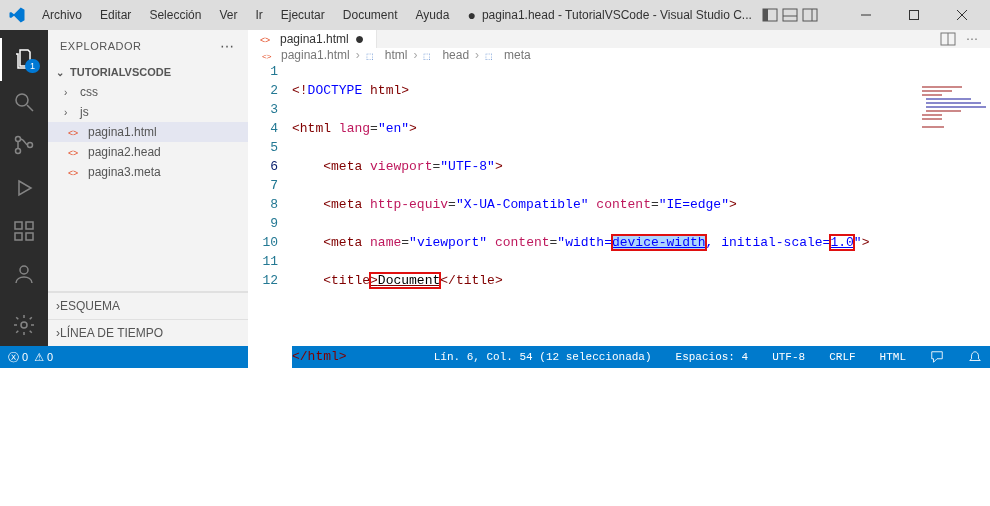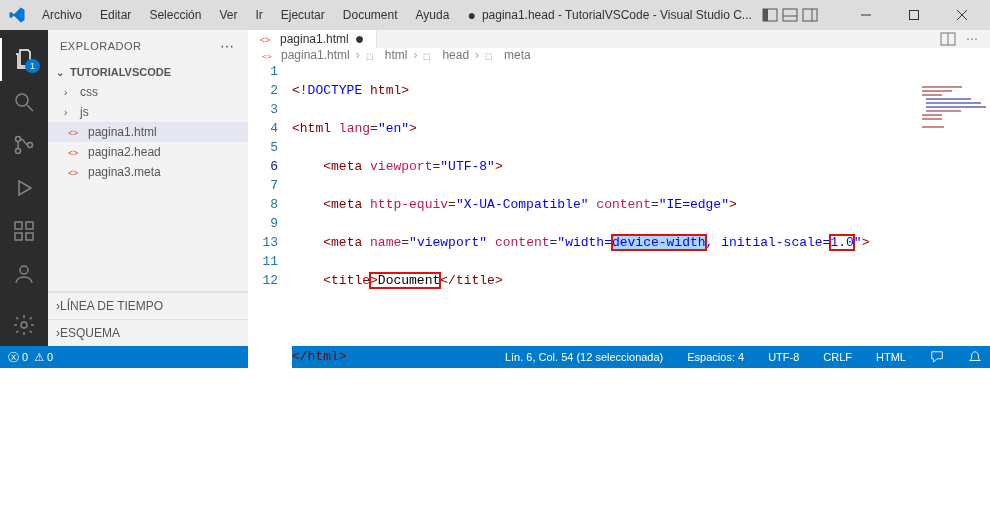--- a/index.html
+++ b/index.html
@@ -46,26 +46,26 @@
   .gutter { width: 44px; text-align: right; color: #237893; padding-right: 14px; background: #fff; }
   .gutter .ln.active { color: #0b216f; font-weight: 500; }
   .code-lines { flex: 1; white-space: pre; color: #333; }
   .t-tag { color: #800000; }
   .t-attr { color: #be185d; }
   .t-str { color: #0000ff; }
   .t-angle { color: #800000; }
   .t-doctype { color: #0000ff; }
   .t-content { color: #000; }
   .sel { background: #add6ff; }
-  .redbox { outline: 2px solid #e01010; outline-offset: -1px; }
+  .redbox { outline: 2px solid #e01010; outline-offset: -1px; text-decoration: underline; }
   .redbox-big { padding: 0 0; }
   .minimap { position: absolute; top: 54px; right: 0; width: 70px; height: 50px; }
   .statusbar { height: 22px; background: #007acc; color: #fff; display: flex; align-items: center; font-size: 11px; padding: 0 8px; }
   .statusbar .left { display: flex; align-items: center; gap: 6px; }
-  .statusbar .right { margin-left: auto; display: flex; align-items: center; gap: 24px; }
+  .statusbar .right { margin-left: auto; display: flex; align-items: center; gap: 24px; font-family: Liberation Mono, monospace; }
   .statusbar .sitem { cursor: default; }
   svg { display: block; }
 </style>
 </head>
 <body>
 
 <div class="window">
 
   <div class="titlebar">
     <svg class="vsc-logo" viewBox="0 0 24 24">
@@ -201,22 +201,22 @@
             <span>pagina2.head</span>
           </div>
         <div class="item">
             <svg class="html-icon" viewBox="0 0 16 16">
               <text x="0" y="12" font-size="10" fill="#e44d26">&lt;&gt;</text>
             </svg>
             <span>pagina3.meta</span>
           </div>
       </div>
       <div class="bottom-sections">
+        <div class="section-label"><span class="chev">›</span><span>ESQUEMA</span></div>
         <div class="section-label"><span class="chev">›</span><span>LÍNEA DE TIEMPO</span></div>
-        <div class="section-label"><span class="chev">›</span><span>ESQUEMA</span></div>
       </div>
     </div>
 
     <div class="editor-area">
       <div class="tabs">
         <div class="tab">
           <svg width="14" height="14" viewBox="0 0 16 16">
               <text x="0" y="12" font-size="10" fill="#e44d26">&lt;&gt;</text>
             </svg>
           <span>pagina1.html</span>
@@ -256,21 +256,21 @@
         <div class="gutter">
           <div class="ln">1</div>
             <div class="ln">2</div>
             <div class="ln">3</div>
             <div class="ln">4</div>
             <div class="ln">5</div>
             <div class="ln active">6</div>
             <div class="ln">7</div>
             <div class="ln">8</div>
             <div class="ln">9</div>
-            <div class="ln">13</div>
+            <div class="ln">10</div>
             <div class="ln">11</div>
             <div class="ln">12</div>
         </div>
         <div class="code-lines">
 <div><span class="t-angle">&lt;!</span><span class="t-doctype">DOCTYPE</span><span> </span><span class="t-tag">html</span><span class="t-angle">&gt;</span></div>
 <div><span class="t-angle">&lt;</span><span class="t-tag">html</span><span> </span><span class="t-attr">lang</span><span>=</span><span class="t-str">"en"</span><span class="t-angle">&gt;</span></div>
 <div><span>    </span><span class="t-angle">&lt;</span><span class="t-tag">meta</span><span> </span><span class="t-attr">viewport</span><span>=</span><span class="t-str">"UTF-8"</span><span class="t-angle">&gt;</span></div>
 <div><span>    </span><span class="t-angle">&lt;</span><span class="t-tag">meta</span><span> </span><span class="t-attr">http-equiv</span><span>=</span><span class="t-str">"X-UA-Compatible"</span><span> </span><span class="t-attr">content</span><span>=</span><span class="t-str">"IE=edge"</span><span class="t-angle">&gt;</span></div>
 <div><span>    </span><span class="t-angle">&lt;</span><span class="t-tag">meta</span><span> </span><span class="t-attr">name</span><span>=</span><span class="t-str">"viewport"</span><span> </span><span class="t-attr">content</span><span>=</span><span class="t-str">"width=</span><span class="t-str sel redbox">device-width</span><span class="t-str">, initial-scale=</span><span class="t-str redbox">1.0</span><span class="t-str">"</span><span class="t-angle">&gt;</span></div>
 <div><span>    </span><span class="t-angle">&lt;</span><span class="t-tag">title</span><span class="t-angle redbox redbox-big"><span>&gt;</span><span class="t-content">Document</span></span><span class="t-angle">&lt;/</span><span class="t-tag">title</span><span class="t-angle">&gt;</span></div>

